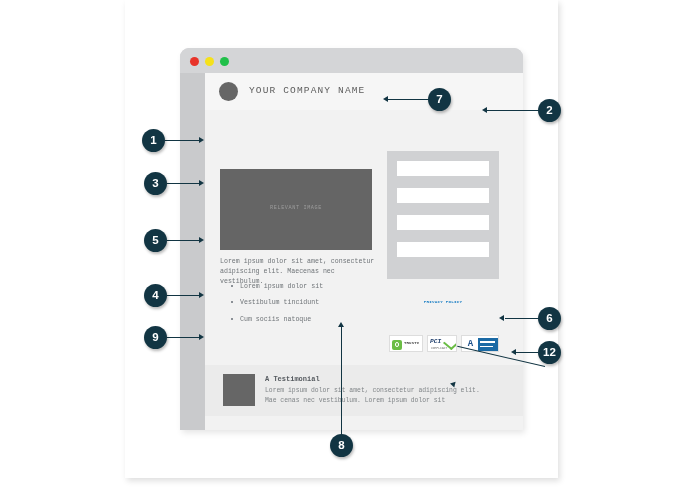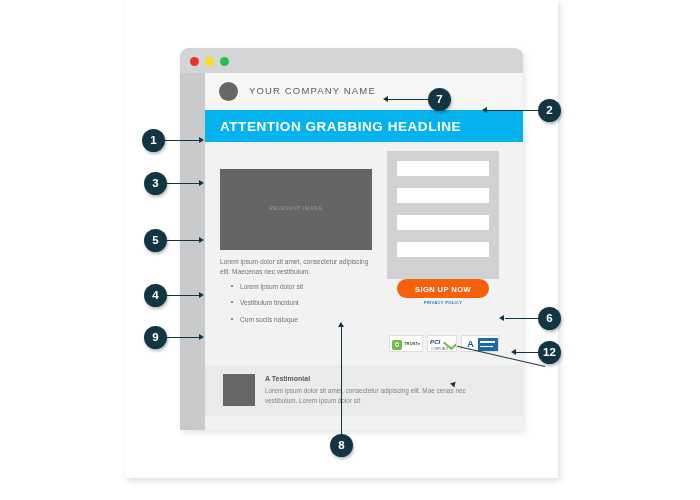--- a/index.html
+++ b/index.html
@@ -59,20 +59,21 @@
 
   
   #browser-viewport {
     position: absolute;
     left: 0;
     top: 25px;
     width: 343px;
     height: 357px;
     background: #c9cacc;
     overflow: hidden;
+    font-family: Liberation Mono, monospace;
   }
   #page-body {
     position: absolute;
     left: 25px;
     top: 0;
     width: 318px;
     height: 357px;
     background: #f2f2f2;
   }
 
@@ -451,23 +452,20 @@
   </div>
 
   <div id="browser-viewport">
     <div id="page-body">
 
       <div id="site-header">
         <span id="logo-mark"></span>
         <span id="company-name">YOUR COMPANY NAME</span>
       </div>
 
-      <div id="hero-band">
-        <span id="hero-headline">ATTENTION GRABBING HEADLINE</span>
-      </div>
 
 
       <div id="relevant-image">
         <span id="relevant-image-label">RELEVANT IMAGE</span>
       </div>
 
       <div id="body-copy">Lorem ipsum dolor sit amet, consectetur adipiscing elit. Maecenas nec vestibulum.</div>
 
       <ul id="bullet-list">
         <li>Lorem ipsum dolor sit</li>
@@ -475,24 +473,20 @@
         <li>Cum sociis natoque</li>
       </ul>
 
       <div id="signup-panel">
         <div class="form-field f1"></div>
         <div class="form-field f2"></div>
         <div class="form-field f3"></div>
         <div class="form-field f4"></div>
       </div>
 
-      <div id="signup-button">
-        <span id="signup-button-shape"></span>
-        <span id="signup-button-label">SIGN UP NOW</span>
-      </div>
 
       <div id="privacy-policy">PRIVACY POLICY</div>
 
       <div id="trust-badges">
         <div class="badge" id="badge-truste">
           <span class="badge-sq"></span>
           <span class="badge-txt">TRUSTe</span>
         </div>
         <div class="badge" id="badge-pci">
           <span id="pci-mark">PCI</span>

